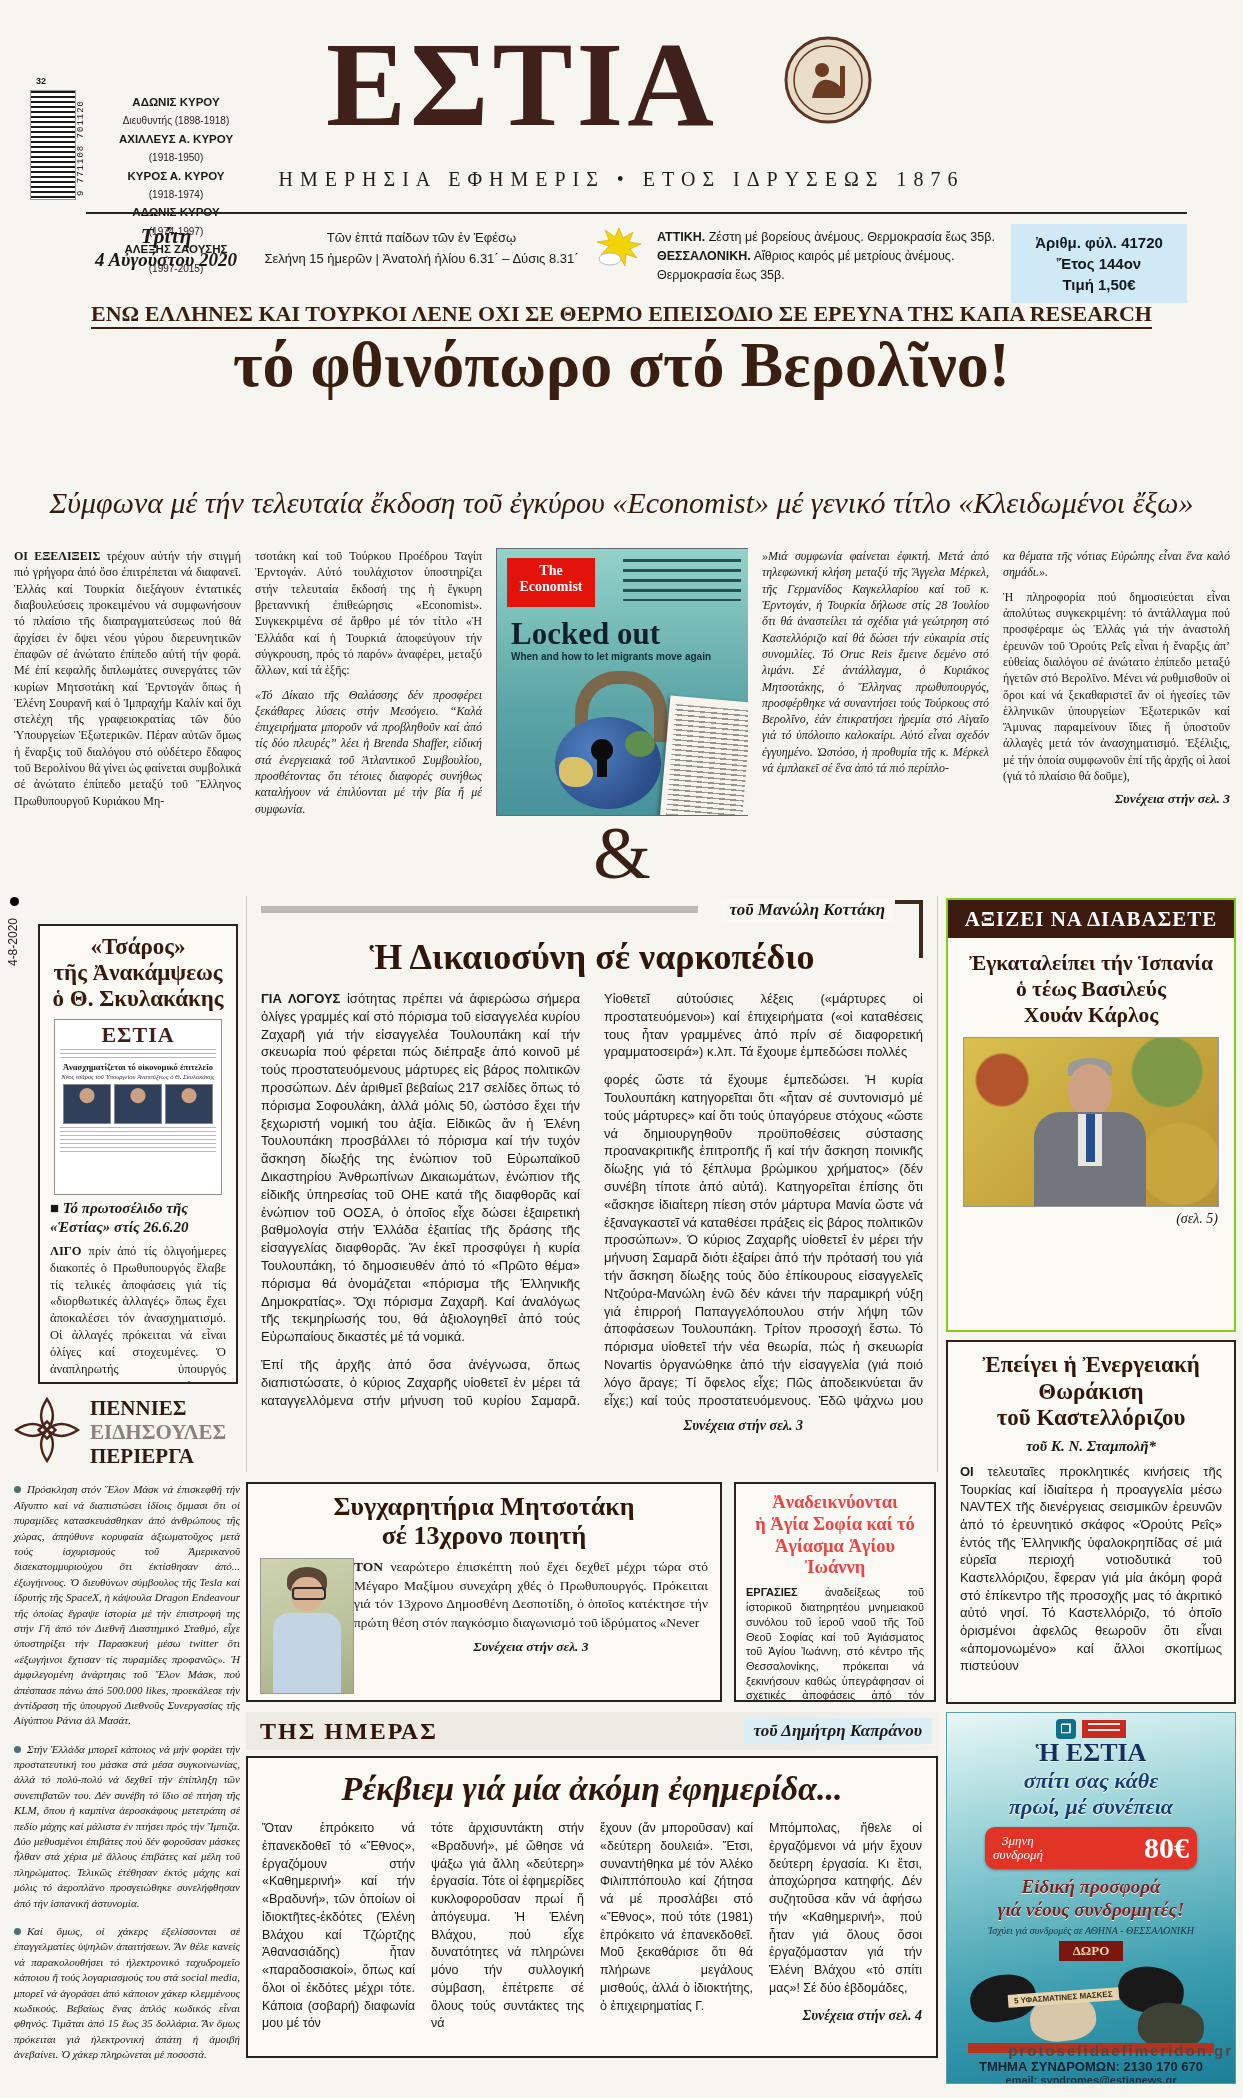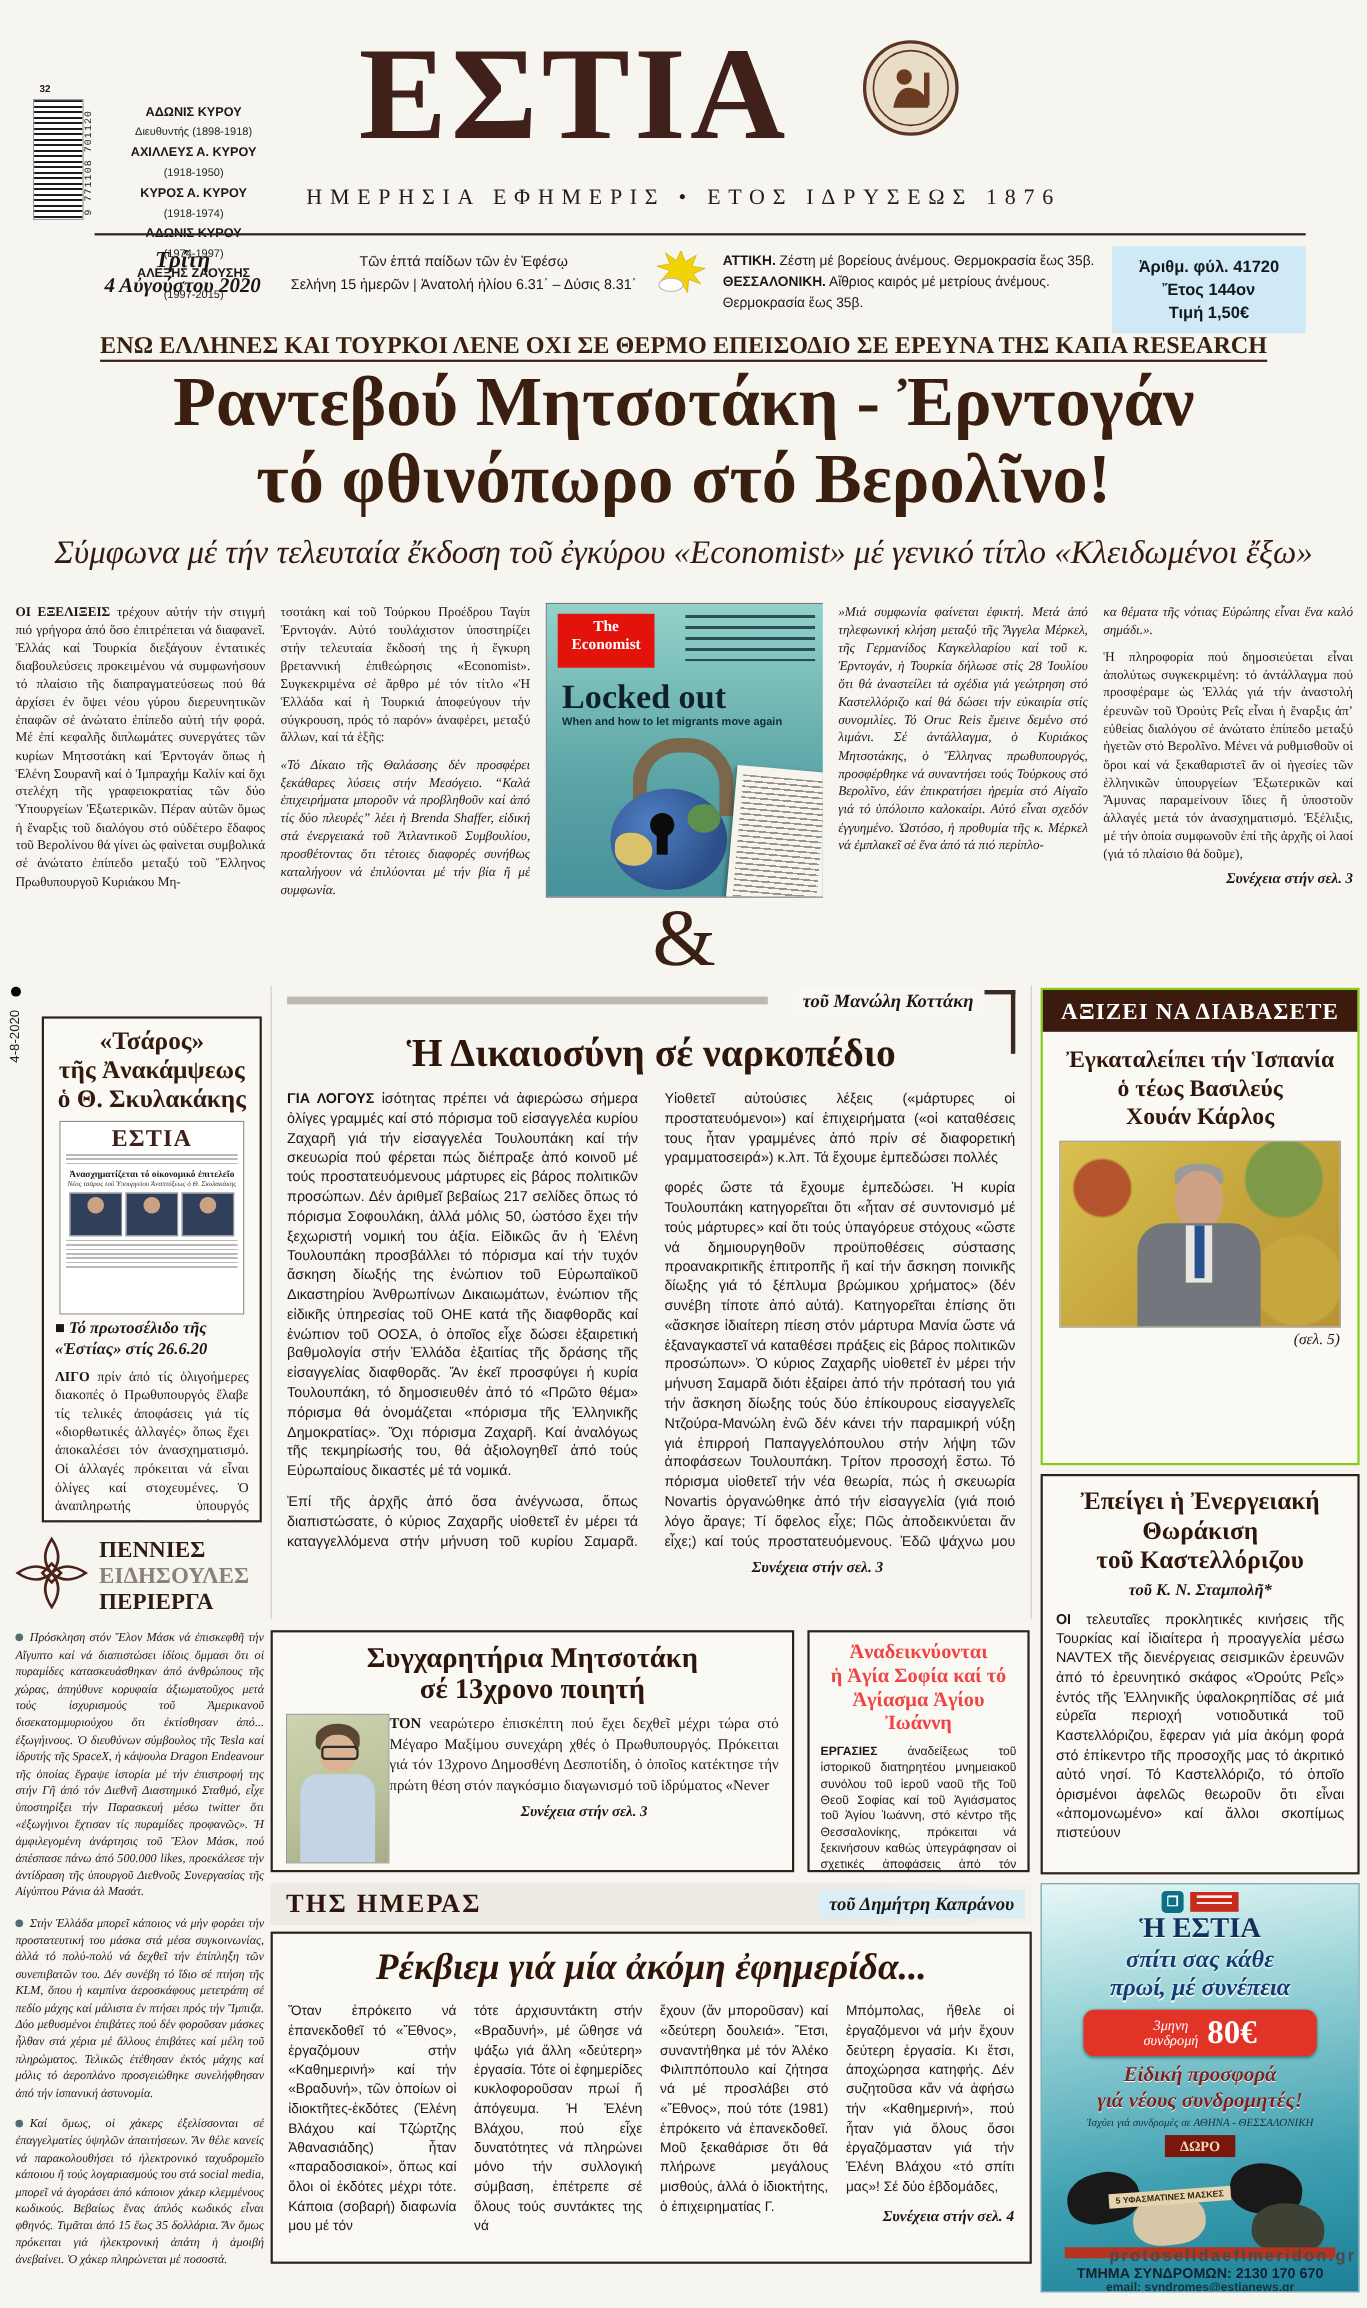--- a/index.html
+++ b/index.html
@@ -169,21 +169,21 @@
   .ad{left:946px;top:1712px;width:290px;height:372px;box-sizing:border-box;border:1px solid #5f9aa8;
       background:linear-gradient(170deg,#e8f7f6 0%,#9fd6da 28%,#3d9fb0 70%,#1d7f98 100%);
       text-align:center;padding:6px 8px;overflow:hidden;}
   .ad-toprow{display:flex;justify-content:center;align-items:center;gap:6px;}
   .ad-book{width:20px;height:20px;background:#0f6f86;border-radius:4px;color:#fff;font:bold 12px/20px "Liberation Sans",sans-serif;}
   .ad-tag{width:44px;height:18px;background:#c62b1e;
       background-image:repeating-linear-gradient(to bottom,rgba(255,255,255,.9) 0 2px,transparent 2px 6px);
       background-size:32px 12px;background-position:6px 3px;background-repeat:no-repeat;}
   .ad-brand{font-weight:bold;font-size:26px;color:#12305e;text-shadow:0 1px 0 #fff;line-height:1.1;}
   .ad-line{font-weight:bold;font-style:italic;font-size:22px;color:#123d73;text-shadow:0 1px 0 #fff,0 0 3px #fff;line-height:1.2;}
-  .ad-badge{display:flex;align-items:center;justify-content:center;gap:8px;width:196px;margin:7px auto;
+  .ad-badge{display:flex;align-items:center;justify-content:space-between;gap:8px;width:196px;margin:7px auto;
             background:#e23327;border-radius:10px;padding:4px 8px;box-shadow:0 1px 3px rgba(0,0,0,.4);}
   .ad-badge .bl{color:#fff;font-style:italic;font-size:13px;line-height:1.1;white-space:pre-line;}
   .ad-badge .bp{color:#fff;font-weight:bold;font-size:30px;}
   .ad-offer{font-weight:bold;font-style:italic;font-size:19px;line-height:1.2;color:#7c1f1f;
             text-shadow:0 1px 0 #fff;white-space:pre-line;}
   .ad-valid{font-style:italic;font-size:10px;color:#16303c;margin-top:3px;}
   .ad-gift{display:inline-block;background:#7a1510;color:#f3d9a6;font-weight:bold;font-size:13px;
            padding:2px 14px;margin-top:5px;}
   .ad-masks{position:relative;width:246px;height:84px;margin:4px auto 2px;}
   .mask{position:absolute;width:66px;height:46px;background:#191919;border-radius:48% 48% 42% 42%;}
@@ -250,21 +250,20 @@
   </div>
   <div class="ib-issue">
     <div>Ἀριθμ. φύλ. 41720</div>
     <div>Ἔτος 144ον</div>
     <div>Τιμή 1,50€</div>
   </div>
 </div>
 
 <div class="abs kicker"><span>ΕΝΩ ΕΛΛΗΝΕΣ ΚΑΙ ΤΟΥΡΚΟΙ ΛΕΝΕ ΟΧΙ ΣΕ ΘΕΡΜΟ ΕΠΕΙΣΟΔΙΟ ΣΕ ΕΡΕΥΝΑ ΤΗΣ ΚΑΠΑ RESEARCH</span></div>
 <div class="abs headline">
-  <div>Ραντεβού Μητσοτάκη - Ἐρντογάν</div>
   <div>τό φθινόπωρο στό Βερολῖνο!</div>
 </div>
 <div class="abs deck">Σύμφωνα μέ τήν τελευταία ἔκδοση τοῦ ἐγκύρου «Economist» μέ γενικό τίτλο «Κλειδωμένοι ἔξω»</div>
 
 <div class="abs lead-grid just">
   <div class="lead-col"><span class="lead-lead">ΟΙ ΕΞΕΛΙΞΕΙΣ</span><span> τρέχουν αὐτήν τήν στιγμή πιό γρήγορα ἀπό ὅσο ἐπιτρέπεται νά διαφανεῖ. Ἑλλάς καί Τουρκία διεξάγουν ἐντατικές διαβουλεύσεις προκειμένου νά συμφωνήσουν τό πλαίσιο τῆς διαπραγματεύσεως πού θά ἀρχίσει ἐν ὄψει νέου γύρου διερευνητικῶν ἐπαφῶν σέ ἀνώτατο ἐπίπεδο αὐτή τήν φορά. Μέ ἐπί κεφαλῆς διπλωμάτες συνεργάτες τῶν κυρίων Μητσοτάκη καί Ἐρντογάν ὅπως ἡ Ἑλένη Σουρανῆ καί ὁ Ἰμπραχήμ Καλίν καί ὄχι στελέχη τῆς γραφειοκρατίας τῶν δύο Ὑπουργείων Ἐξωτερικῶν. Πέραν αὐτῶν ὅμως ἡ ἔναρξις τοῦ διαλόγου στό οὐδέτερο ἔδαφος τοῦ Βερολίνου θά γίνει ὡς φαίνεται συμβολικά σέ ἀνώτατο ἐπίπεδο μεταξύ τοῦ Ἕλληνος Πρωθυπουργοῦ Κυριάκου Μη-</span></div>
   <div class="lead-col">
     <div>τσοτάκη καί τοῦ Τούρκου Προέδρου Ταγίπ Ἐρντογάν. Αὐτό τουλάχιστον ὑποστηρίζει στήν τελευταία ἔκδοσή της ἡ ἔγκυρη βρεταννική ἐπιθεώρησις «Economist». Συγκεκριμένα σέ ἄρθρο μέ τόν τίτλο «Ἡ Ἑλλάδα καί ἡ Τουρκιά ἀποφεύγουν τήν σύγκρουση, πρός τό παρόν» ἀναφέρει, μεταξύ ἄλλων, καί τά ἑξῆς:</div>
     <div class="ital" style="margin-top:8px;">«Τό Δίκαιο τῆς Θαλάσσης δέν προσφέρει ξεκάθαρες λύσεις στήν Μεσόγειο. “Καλά ἐπιχειρήματα μποροῦν νά προβληθοῦν καί ἀπό τίς δύο πλευρές” λέει ἡ Brenda Shaffer, εἰδική στά ἐνεργειακά τοῦ Ἀτλαντικοῦ Συμβουλίου, προσθέτοντας ὅτι τέτοιες διαφορές συνήθως καταλήγουν νά ἐπιλύονται μέ τήν βία ἤ μέ συμφωνία.</div>
   </div>

